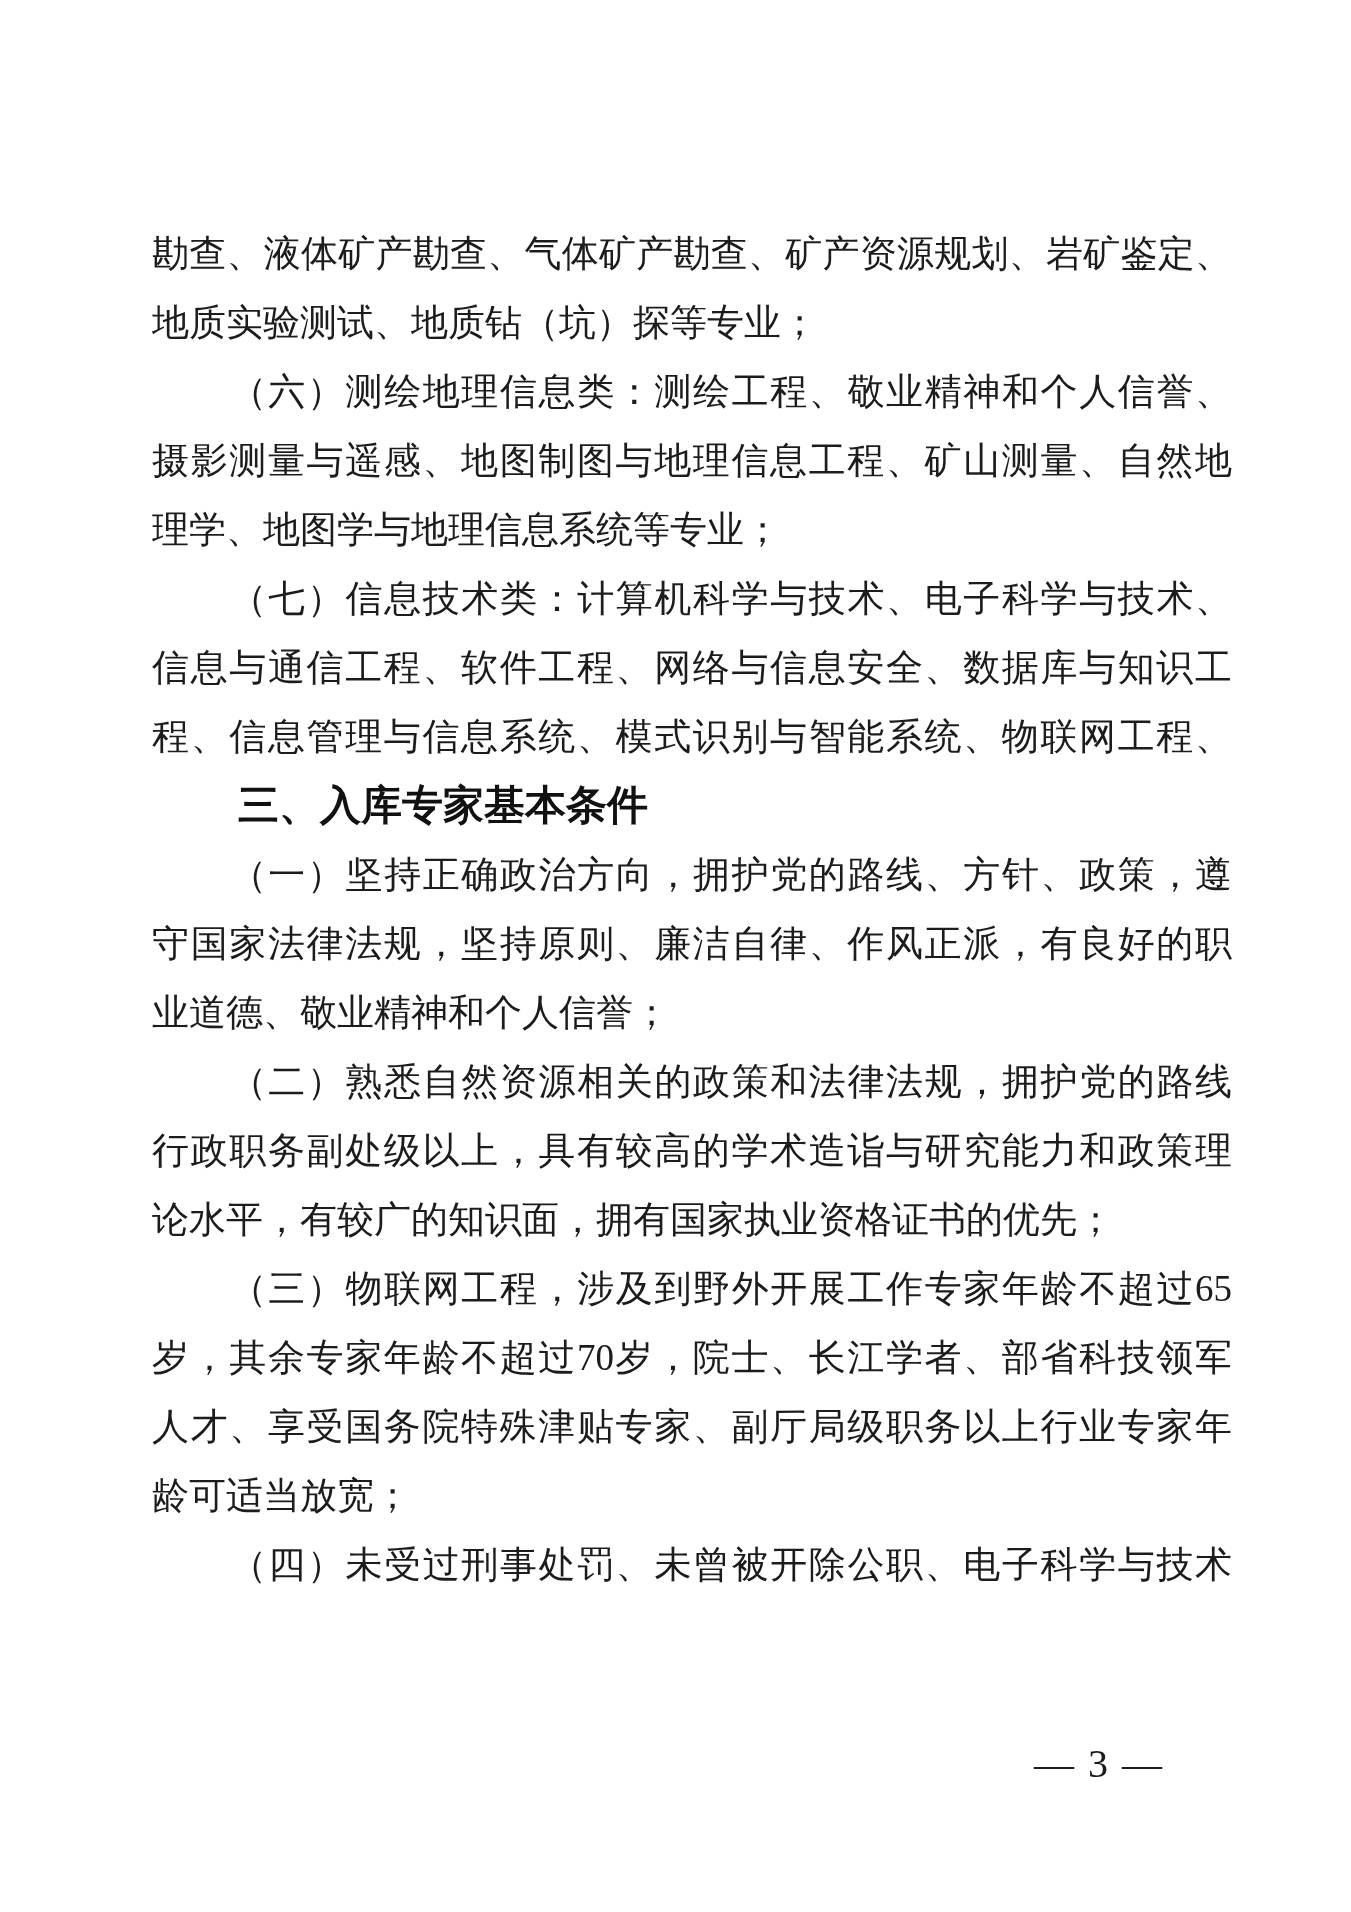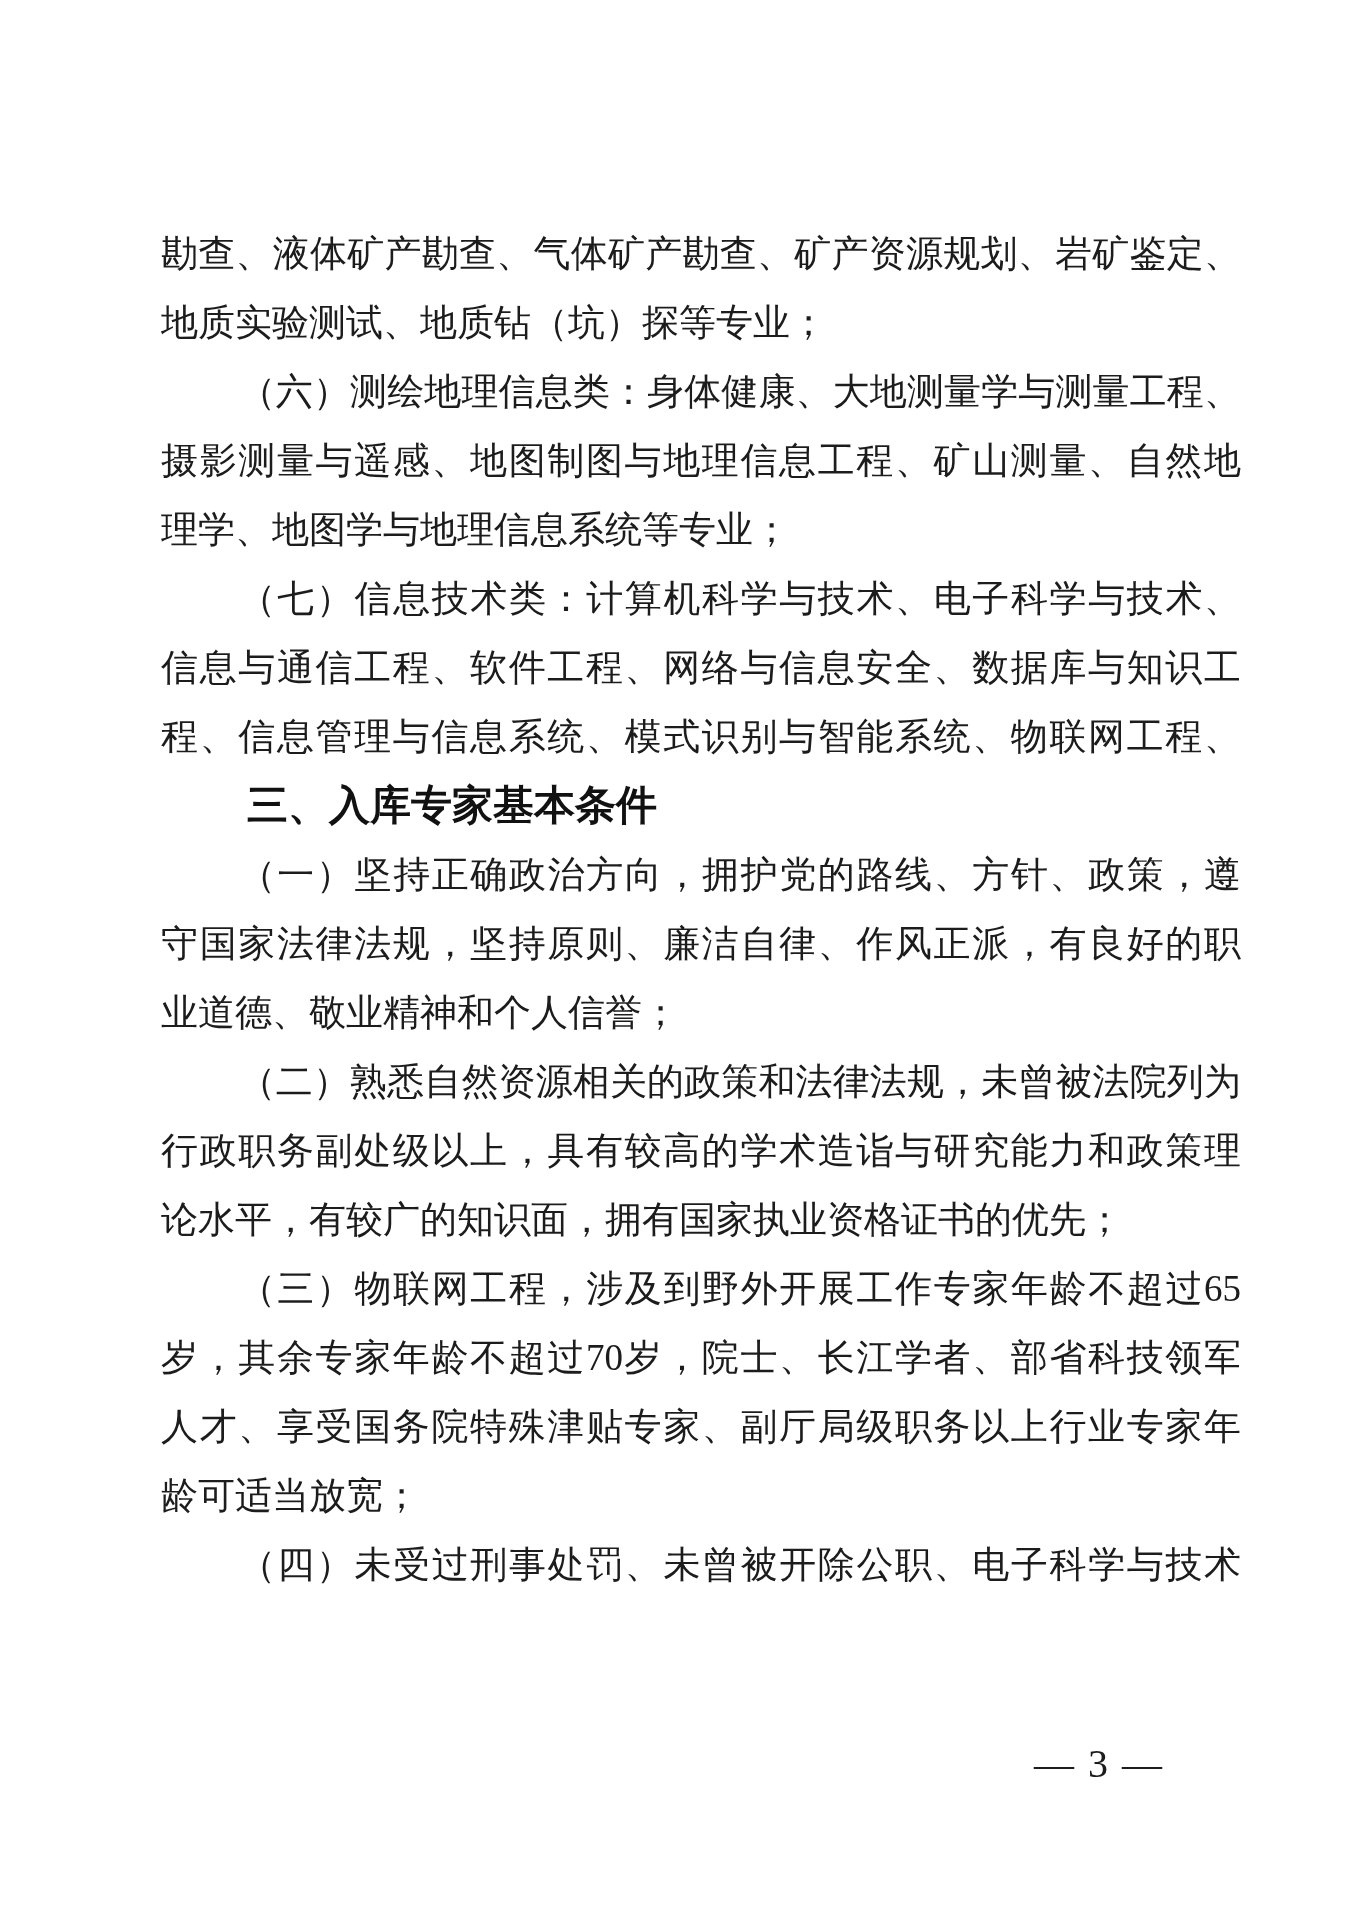--- a/index.html
+++ b/index.html
@@ -14,21 +14,20 @@
     background: #ffffff;
     margin: 0 auto;
     overflow: hidden;
     font-family: "Liberation Serif", serif;
   }
   .doc-body {
     position: absolute;
     left: 152px;
     top: 219px;
     width: 1080px;
-    margin-left: 9px;
   }
   .line {
     height: 69px;
     line-height: 69px;
     font-size: 37px;
     color: #1c1c1c;
     white-space: nowrap;
     font-family: "Liberation Serif", serif;
   }
   .line.fill {
@@ -68,31 +67,31 @@
     font-family: "Liberation Serif", serif;
   }
 </style>
 </head>
 <body>
 
 <div class="page">
   <div class="doc-body">
     <div class="line fill">勘查、液体矿产勘查、气体矿产勘查、矿产资源规划、岩矿鉴定、</div>
     <div class="line">地质实验测试、地质钻（坑）探等专业；</div>
-    <div class="line fill indent">（六）测绘地理信息类：身体健康、大地测量学与测量工程、</div>
+    <div class="line fill indent">（六）测绘地理信息类：测绘工程、敬业精神和个人信誉、</div>
     <div class="line fill">摄影测量与遥感、地图制图与地理信息工程、矿山测量、自然地</div>
     <div class="line">理学、地图学与地理信息系统等专业；</div>
     <div class="line fill indent">（七）信息技术类：计算机科学与技术、电子科学与技术、</div>
     <div class="line fill">信息与通信工程、软件工程、网络与信息安全、数据库与知识工</div>
     <div class="line fill">程、信息管理与信息系统、模式识别与智能系统、物联网工程、</div>
     <div class="line heading indent">三、入库专家基本条件</div>
     <div class="line fill indent">（一）坚持正确政治方向，拥护党的路线、方针、政策，遵</div>
     <div class="line fill">守国家法律法规，坚持原则、廉洁自律、作风正派，有良好的职</div>
     <div class="line">业道德、敬业精神和个人信誉；</div>
-    <div class="line fill indent">（二）熟悉自然资源相关的政策和法律法规，未曾被法院列为</div>
+    <div class="line fill indent">（二）熟悉自然资源相关的政策和法律法规，拥护党的路线</div>
     <div class="line fill">行政职务副处级以上，具有较高的学术造诣与研究能力和政策理</div>
     <div class="line">论水平，有较广的知识面，拥有国家执业资格证书的优先；</div>
     <div class="line fill indent">（三）物联网工程，涉及到野外开展工作专家年龄不超过65</div>
     <div class="line fill">岁，其余专家年龄不超过70岁，院士、长江学者、部省科技领军</div>
     <div class="line fill">人才、享受国务院特殊津贴专家、副厅局级职务以上行业专家年</div>
     <div class="line">龄可适当放宽；</div>
     <div class="line fill indent">（四）未受过刑事处罚、未曾被开除公职、电子科学与技术</div>
   </div>
 
   <div class="page-footer">

